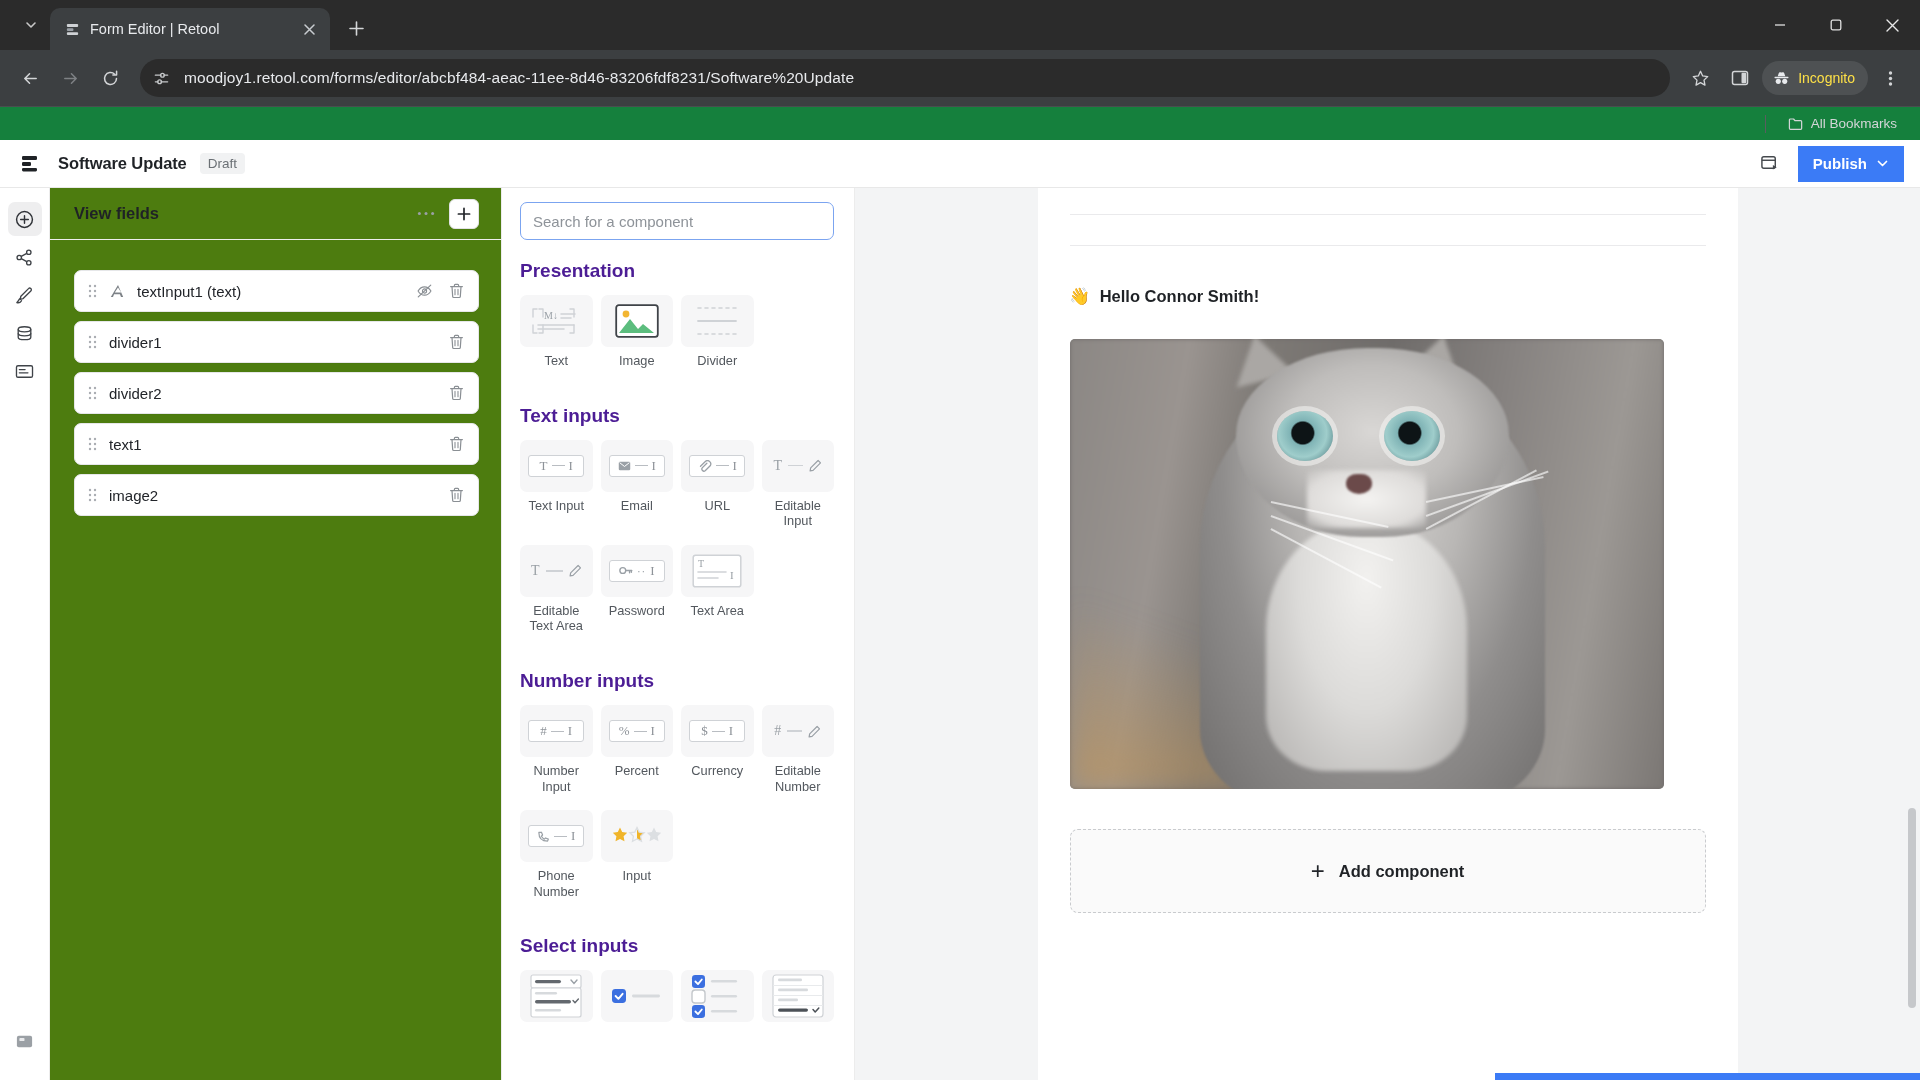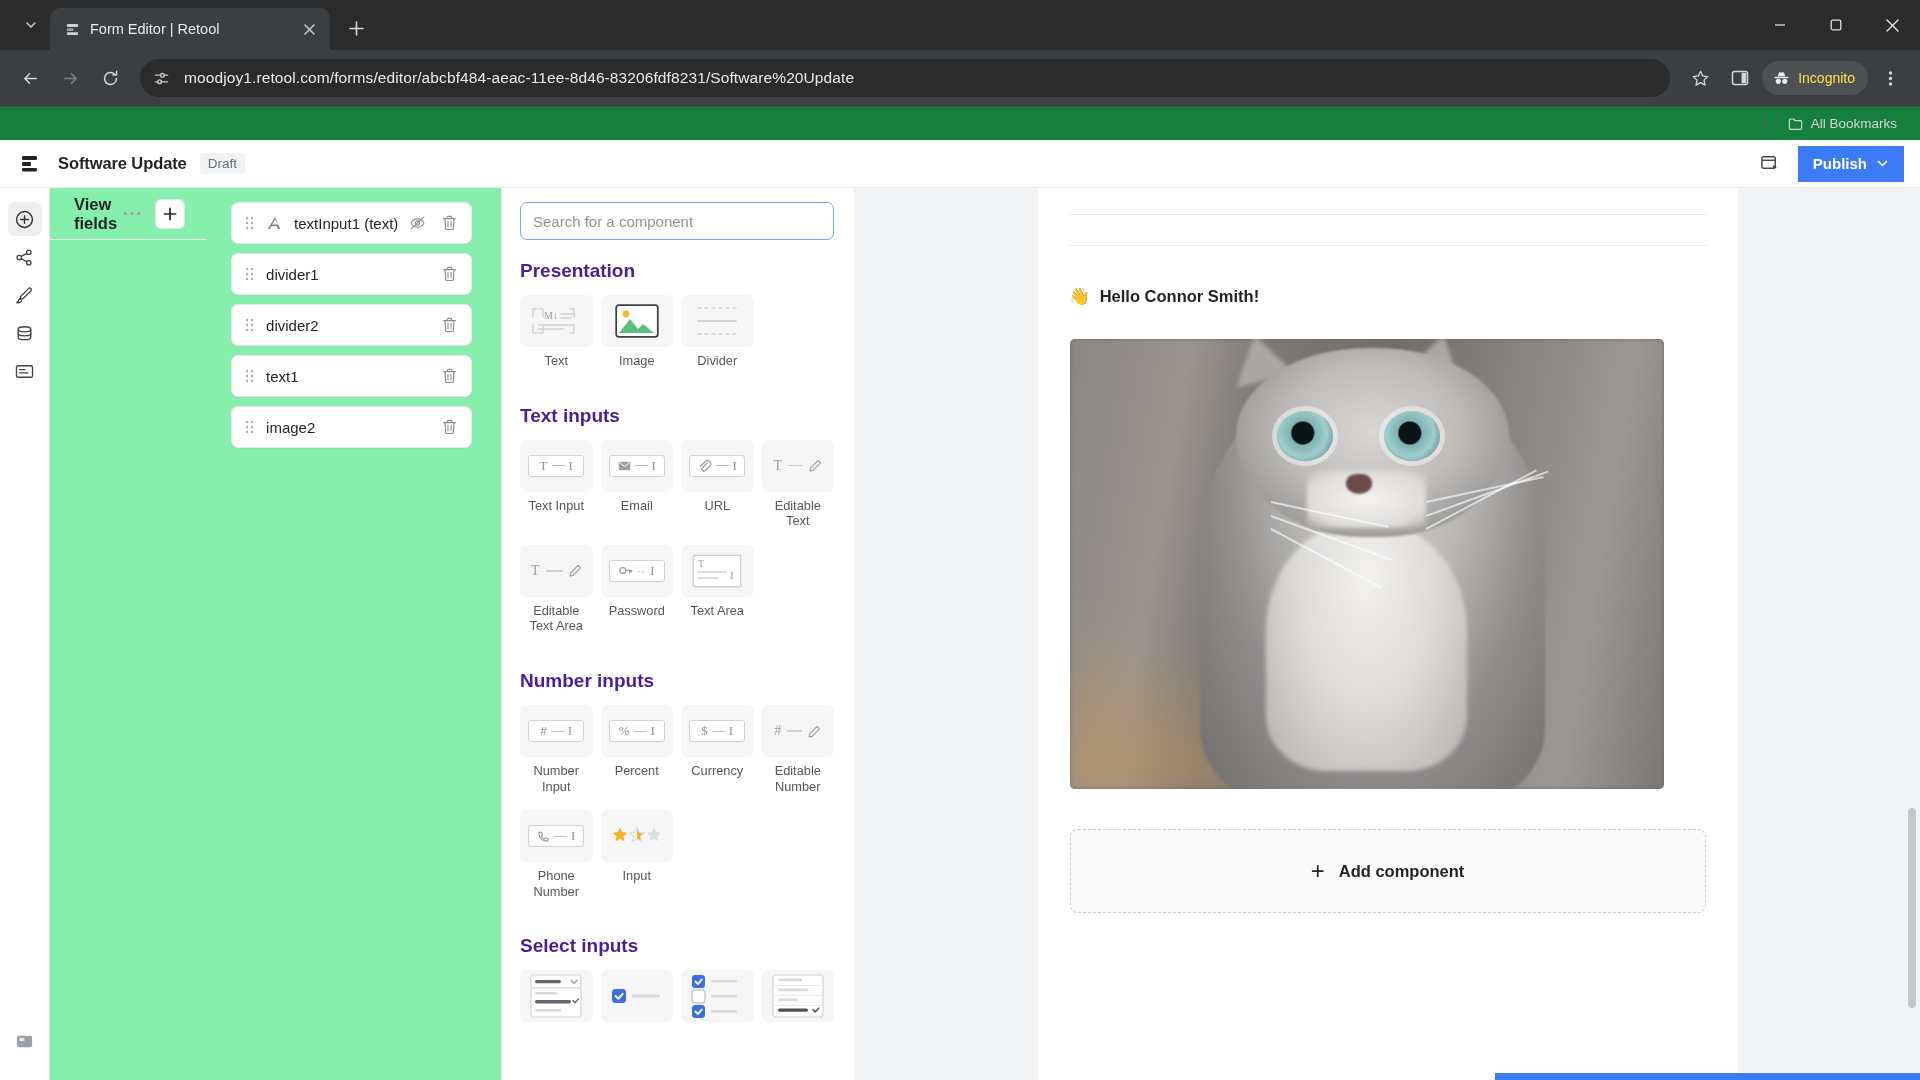--- a/index.html
+++ b/index.html
@@ -103,22 +103,22 @@
   }
   .rail-btn {
     width: 34px; height: 34px; border-radius: 7px; display: flex;
     align-items: center; justify-content: center; color: #2f3237;
   }
   .rail-btn.active { background: #eeeeef; }
   .rail-bottom { position: absolute; bottom: 22px; left: 50%; transform: translateX(-50%); }
 
   
   .fields-panel {
-    width: 452px; flex: 0 0 452px; background: #86efac; border-right: 1px solid #ececec;
-    display: flex; flex-direction: row;
+    width: 452px; flex: 0 0 452px; background: #4d7c0f; border-right: 1px solid #ececec;
+    display: flex; flex-direction: column; gap: 16px;
   }
   .fields-head {
     height: 52px; flex: 0 0 52px; display: flex; align-items: center;
     padding: 0 22px 0 24px; border-bottom: 1px solid #eeeeee;
   }
   .fields-title { font-size: 16.5px; font-weight: 700; color: #1f2226; }
   .fields-head-actions { margin-left: auto; display: flex; align-items: center; gap: 8px; }
   .dots-btn { width: 30px; height: 28px; display:flex;align-items:center;justify-content:center; color:#8c9196; letter-spacing:1.5px; font-size:16px; }
   .plus-btn {
     width: 30px; height: 30px; border-radius: 6px; border: 1px solid #e2e3e5;
@@ -654,21 +654,21 @@
               <div class="comp-cell">
                 <div class="comp-thumb">
                   <div class="mini-bare">
                     <span style="font-family:'Liberation Serif',serif;font-size:14px">T</span>
                     <span style="width:15px;height:1.4px;background:#cfd2d6;display:inline-block"></span>
                     <svg width="13" height="13" viewBox="0 0 14 14">
                       <path d="M9.8 1.6l2.6 2.6-8 8-3.2.6.6-3.2z" stroke="#9aa0a6" stroke-width="1.3" fill="none" stroke-linejoin="round"></path>
                     </svg>
                   </div>
                 </div>
-                <div class="comp-name">Editable Text</div>
+                <div class="comp-name">Editable Input</div>
               </div>
               <div class="comp-cell">
                 <div class="comp-thumb">
                   <div class="mini-bare">
                     <span style="font-family:'Liberation Serif',serif;font-size:14px">T</span>
                     <span style="width:17px;height:1.4px;background:#cfd2d6;display:inline-block"></span>
                     <svg width="13" height="13" viewBox="0 0 14 14">
                       <path d="M9.8 1.6l2.6 2.6-8 8-3.2.6.6-3.2z" stroke="#9aa0a6" stroke-width="1.3" fill="none" stroke-linejoin="round"></path>
                     </svg>
                   </div>

